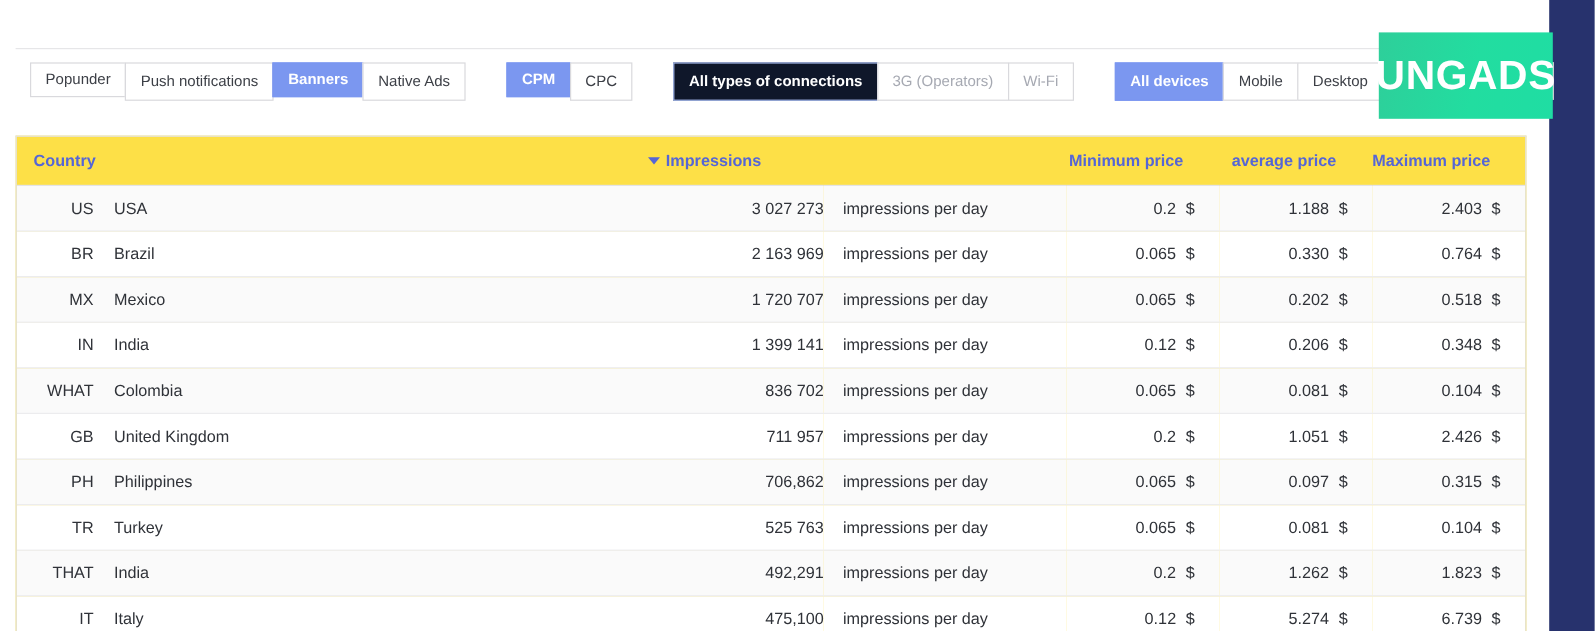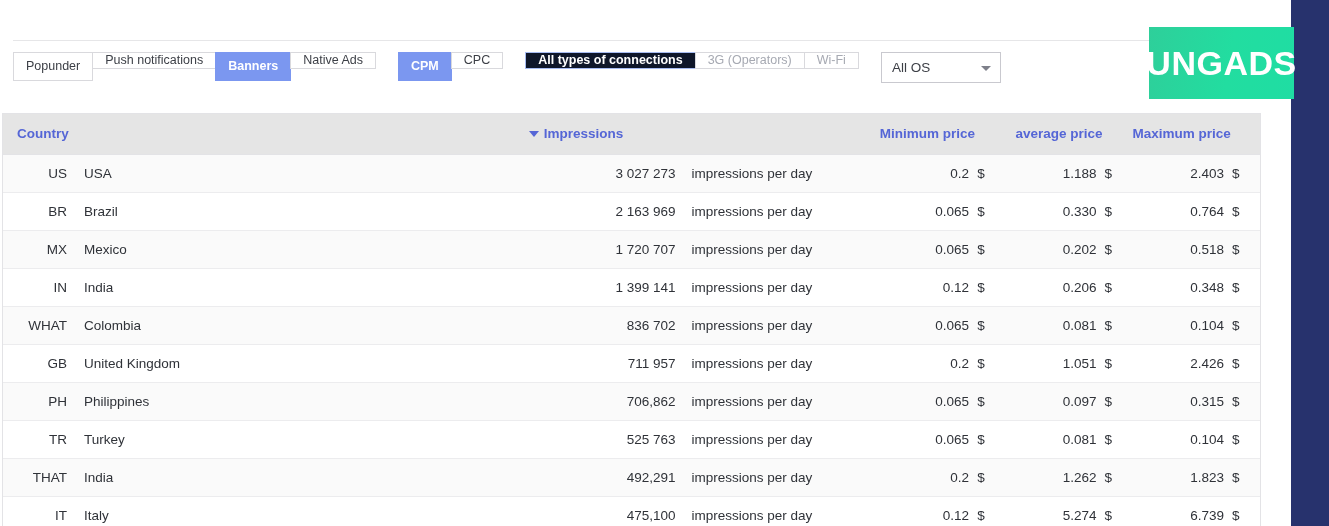--- a/index.html
+++ b/index.html
@@ -71,36 +71,36 @@
     font-size: 12.5px;
     font-family: "Liberation Sans", sans-serif;
     height: 29px;
     padding: 0 12px;
     display: flex; align-items: center; justify-content: center;
     margin-left: -1px;
     white-space: nowrap;
     cursor: pointer;
     line-height: 1;
   }
-  .fbtn:first-child { margin-left: 0; }
+  .fbtn:first-child { margin-left: 12px; }
   .fbtn.active {
     background: #7b97f0;
     border-color: #7b97f0;
     color: #ffffff;
     font-weight: bold;
   }
   .fbtn.active-pale {
     background: #0f172a;
     border-color: #a7bcf2;
     color: #ffffff;
     font-weight: bold;
   }
   .fbtn.muted { color: #a6a9b2; }
   
-  .fbtn.tall { height: 17px; }
+  .fbtn.tall { height: 32px; }
 
   
   .select-wrap {
     position: relative;
     width: 120px; height: 31px;
     border: 1px solid #c9c9cf;
     background: #fff;
     display: flex; align-items: center;
     padding: 0 10px;
     cursor: pointer;
@@ -110,25 +110,25 @@
     position: absolute; right: 9px; top: 50%;
     margin-top: -2px;
     width: 0; height: 0;
     border-left: 5px solid transparent;
     border-right: 5px solid transparent;
     border-top: 5px solid #7e808a;
   }
 
   
   .table-wrap {
-    position: absolute; left: 2px; top: 113px;
+    position: absolute; left: 13px; top: 113px;
     width: 1259px;
     border: 1px solid #e3e3e6;
     border-bottom: none;
-    background: #e5e5e5;
+    background: #fde047;
     overflow: hidden;
     height: 413px;
   }
   table { width: 100%; border-collapse: collapse; table-layout: fixed; }
   thead th {
     color: #5566d6;
     font-size: 13.5px;
     font-weight: bold;
     text-align: left;
     padding: 12px 0 13px 0;
@@ -204,20 +204,25 @@
       <div class="fbtn active">CPM</div>
       <div class="fbtn tall">CPC</div>
     </div>
 
     <div class="btn-group">
       <div class="fbtn active-pale tall">All types of connections</div>
       <div class="fbtn tall muted">3G (Operators)</div>
       <div class="fbtn tall muted">Wi-Fi</div>
     </div>
 
+    <div class="btn-group">
+      <div class="fbtn active tall">All devices</div>
+      <div class="fbtn tall">Mobile</div>
+      <div class="fbtn tall">Desktop</div>
+    </div>
 
     <div class="select-wrap">
       <span class="select-value">All OS</span>
       <span class="select-caret"></span>
     </div>
 
   </div>
 
   <div class="table-wrap">
     <table>

